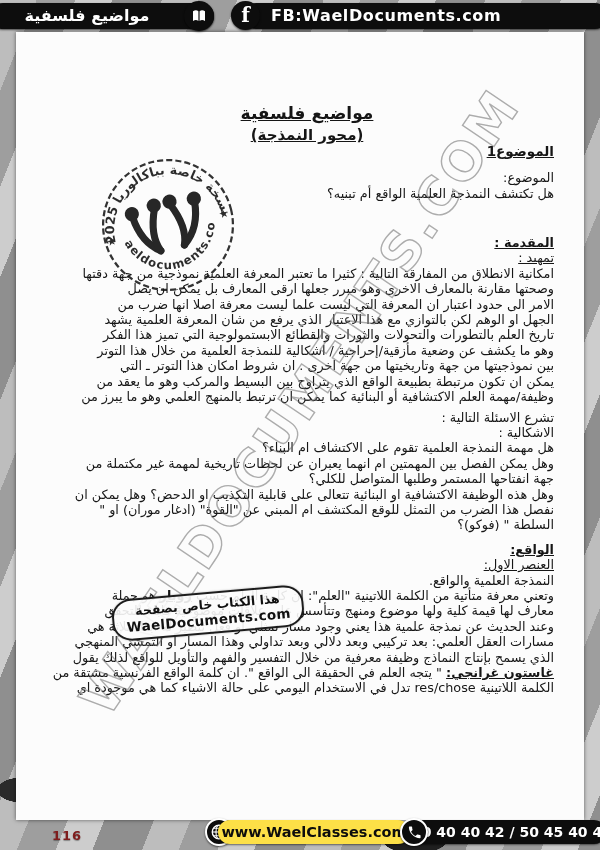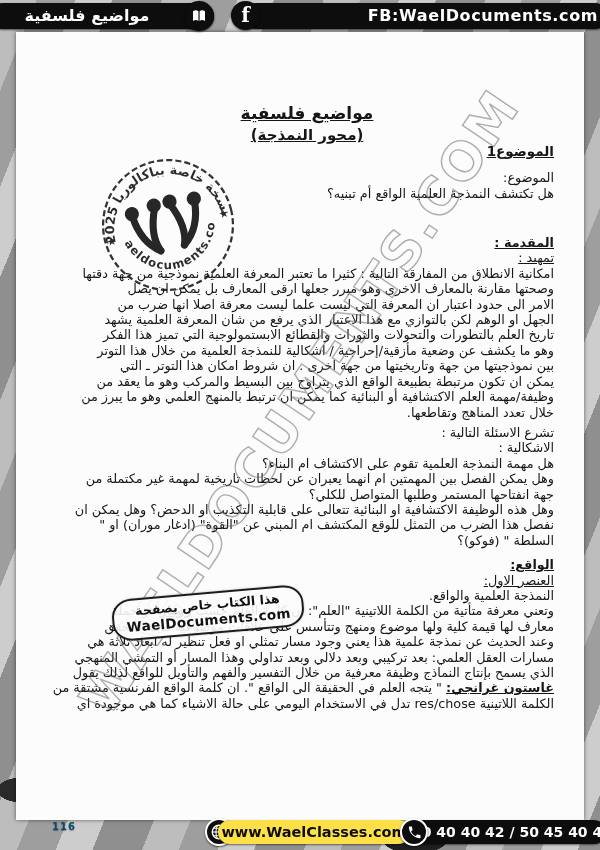--- a/index.html
+++ b/index.html
@@ -16,21 +16,21 @@
   }
   
   .topbar{position:absolute;top:0;left:0;right:0;height:32px;z-index:20;}
   .pill-left{position:absolute;top:3px;left:-10px;width:224px;height:26px;background:#0d0d0d;border-radius:14px;box-shadow:0 1px 2px rgba(0,0,0,.6);}
   .pill-left .t{position:absolute;top:2px;left:22px;width:150px;text-align:center;color:#fff;font-weight:bold;font-size:16px;line-height:22px;}
   .circle-ic{position:absolute;border-radius:50%;background:#0d0d0d;display:flex;align-items:center;justify-content:center;box-shadow:0 1px 2px rgba(0,0,0,.6);}
   .book-c{top:1px;left:184px;width:30px;height:30px;}
   .fb-c{top:1px;left:231px;width:29px;height:29px;z-index:2;}
   .fb-c span{color:#fff;font-weight:bold;font-size:20px;font-family:"DejaVu Serif",serif;line-height:29px;}
   .pill-right{position:absolute;top:3px;left:243px;right:-8px;height:26px;background:#0d0d0d;border-radius:14px;box-shadow:0 1px 2px rgba(0,0,0,.6);}
-  .pill-right .t{position:absolute;top:3px;left:28px;right:10px;color:#fff;font-weight:bold;font-size:16px;letter-spacing:.6px;text-align:right;white-space:nowrap;}
+  .pill-right .t{position:absolute;top:3px;left:28px;right:10px;color:#fff;font-weight:bold;font-size:16px;letter-spacing:.6px;text-align:left;white-space:nowrap;}
   
   .page{position:absolute;left:16px;right:16px;top:32px;bottom:30px;background:#fcfcfc;box-shadow:0 0 4px rgba(0,0,0,.55);z-index:5;}
   
   .watermark{position:absolute;left:50%;top:47%;transform:translate(-50%,-50%) rotate(-56deg);
     font-size:52px;font-weight:bold;letter-spacing:3px;white-space:nowrap;
     color:transparent;-webkit-text-stroke:1.4px rgba(105,105,105,.55);z-index:8;pointer-events:none;}
   
   .seal{position:absolute;left:78px;top:122px;width:148px;height:142px;transform:rotate(-14deg);z-index:6;opacity:.92;}
   
   .stamp{position:absolute;left:96px;top:560px;transform:rotate(-5deg);z-index:9;
@@ -45,21 +45,21 @@
   .doc-subtitle{text-align:center;font-weight:bold;font-size:15px;text-decoration:underline;margin-bottom:0;}
   .h-topic{font-weight:bold;font-size:13.5px;text-decoration:underline;margin-bottom:11px;text-align:right;}
   .h-bu{font-weight:bold;text-decoration:underline;margin-top:34px;}
   .h-u{text-decoration:underline;}
   .line{white-space:nowrap;}
   .uline{}
   .bu{font-weight:bold;text-decoration:underline;}
   .gap-s{margin-top:5px;}
   .gap-m{margin-top:9px;}
   
-  .pagenum{position:absolute;left:52px;bottom:18px;z-index:6;color:#0c4a6e;font-weight:bold;font-size:10px;letter-spacing:1px;text-shadow:0 1px 1px rgba(0,0,0,.35);}
+  .pagenum{position:absolute;left:52px;bottom:7px;z-index:6;color:#7f1d1d;font-weight:bold;font-size:13px;letter-spacing:1px;text-shadow:0 1px 1px rgba(0,0,0,.35);}
   .botbar{position:absolute;bottom:4px;left:0;right:0;height:28px;z-index:20;}
   .globe-c{top:0;left:205px;width:28px;height:28px;border:2px solid #fff;box-sizing:border-box;}
   .pill-site{position:absolute;top:2px;left:218px;width:192px;height:24px;background:#fde047;border-radius:12px;box-shadow:0 1px 2px rgba(0,0,0,.5);}
   .pill-site .t{display:block;text-align:center;color:#0d0d0d;font-weight:bold;font-size:14.5px;line-height:24px;}
   .phone-c{top:0;left:400px;width:28px;height:28px;border:2px solid #fff;box-sizing:border-box;z-index:2;}
   .pill-phone{position:absolute;top:2px;left:412px;right:-6px;height:24px;background:#0d0d0d;border-radius:12px;box-shadow:0 1px 2px rgba(0,0,0,.5);}
   .pill-phone .t{display:block;text-align:center;color:#fff;font-weight:bold;font-size:14px;line-height:24px;white-space:nowrap;}
 </style>
 </head>
 <body>
@@ -136,21 +136,20 @@
 
     <div class="line">امكانية الانطلاق من المفارقة التالية : كثيرا ما تعتبر المعرفة العلمية نموذجية من جهة دقتها</div>
     <div class="line">وصحتها مقارنة بالمعارف الاخرى وهو مبرر جعلها ارقى المعارف بل يمكن ان يصل</div>
     <div class="line">الامر الى حدود اعتبار ان المعرفة التي ليست علما ليست معرفة اصلا انها ضرب من</div>
     <div class="line">الجهل او الوهم لكن بالتوازي مع هذا الاعتبار الذي يرفع من شان المعرفة العلمية يشهد</div>
     <div class="line">تاريخ العلم بالتطورات والتحولات والثورات والقطائع الابستمولوجية التي تميز هذا الفكر</div>
     <div class="line">وهو ما يكشف عن وضعية مأزقية/إحراجية / اشكالية للنمذجة العلمية من خلال هذا التوتر</div>
     <div class="line">بين نموذجيتها من جهة وتاريخيتها من جهة اخرى . ان شروط امكان هذا التوتر ـ التي</div>
     <div class="line">يمكن ان تكون مرتبطة بطبيعة الواقع الذي يتراوح بين البسيط والمركب وهو ما يعقد من</div>
     <div class="line">وظيفة/مهمة العلم الاكتشافية أو البنائية كما يمكن ان ترتبط بالمنهج العلمي وهو ما يبرز من</div>
-    <div class="line">خلال تعدد المناهج وتقاطعها.</div>
 
     <div class="line gap-s">تشرع الاسئلة التالية :</div>
     <div class="line">الاشكالية :</div>
 
     <div class="line uline">هل مهمة النمذجة العلمية تقوم على الاكتشاف ام البناء؟</div>
     <div class="line uline">وهل يمكن الفصل بين المهمتين ام انهما يعبران عن لحظات تاريخية لمهمة غير مكتملة من</div>
     <div class="line uline">جهة انفتاحها المستمر وطلبها المتواصل للكلي؟</div>
     <div class="line uline">وهل هذه الوظيفة الاكتشافية او البنائية تتعالى على قابلية التكذيب او الدحض؟ وهل يمكن ان</div>
     <div class="line uline">نفصل هذا الضرب من التمثل للوقع المكتشف ام المبني عن "القوة" (ادغار موران) او "</div>
     <div class="line uline">السلطة " (فوكو)؟</div>

